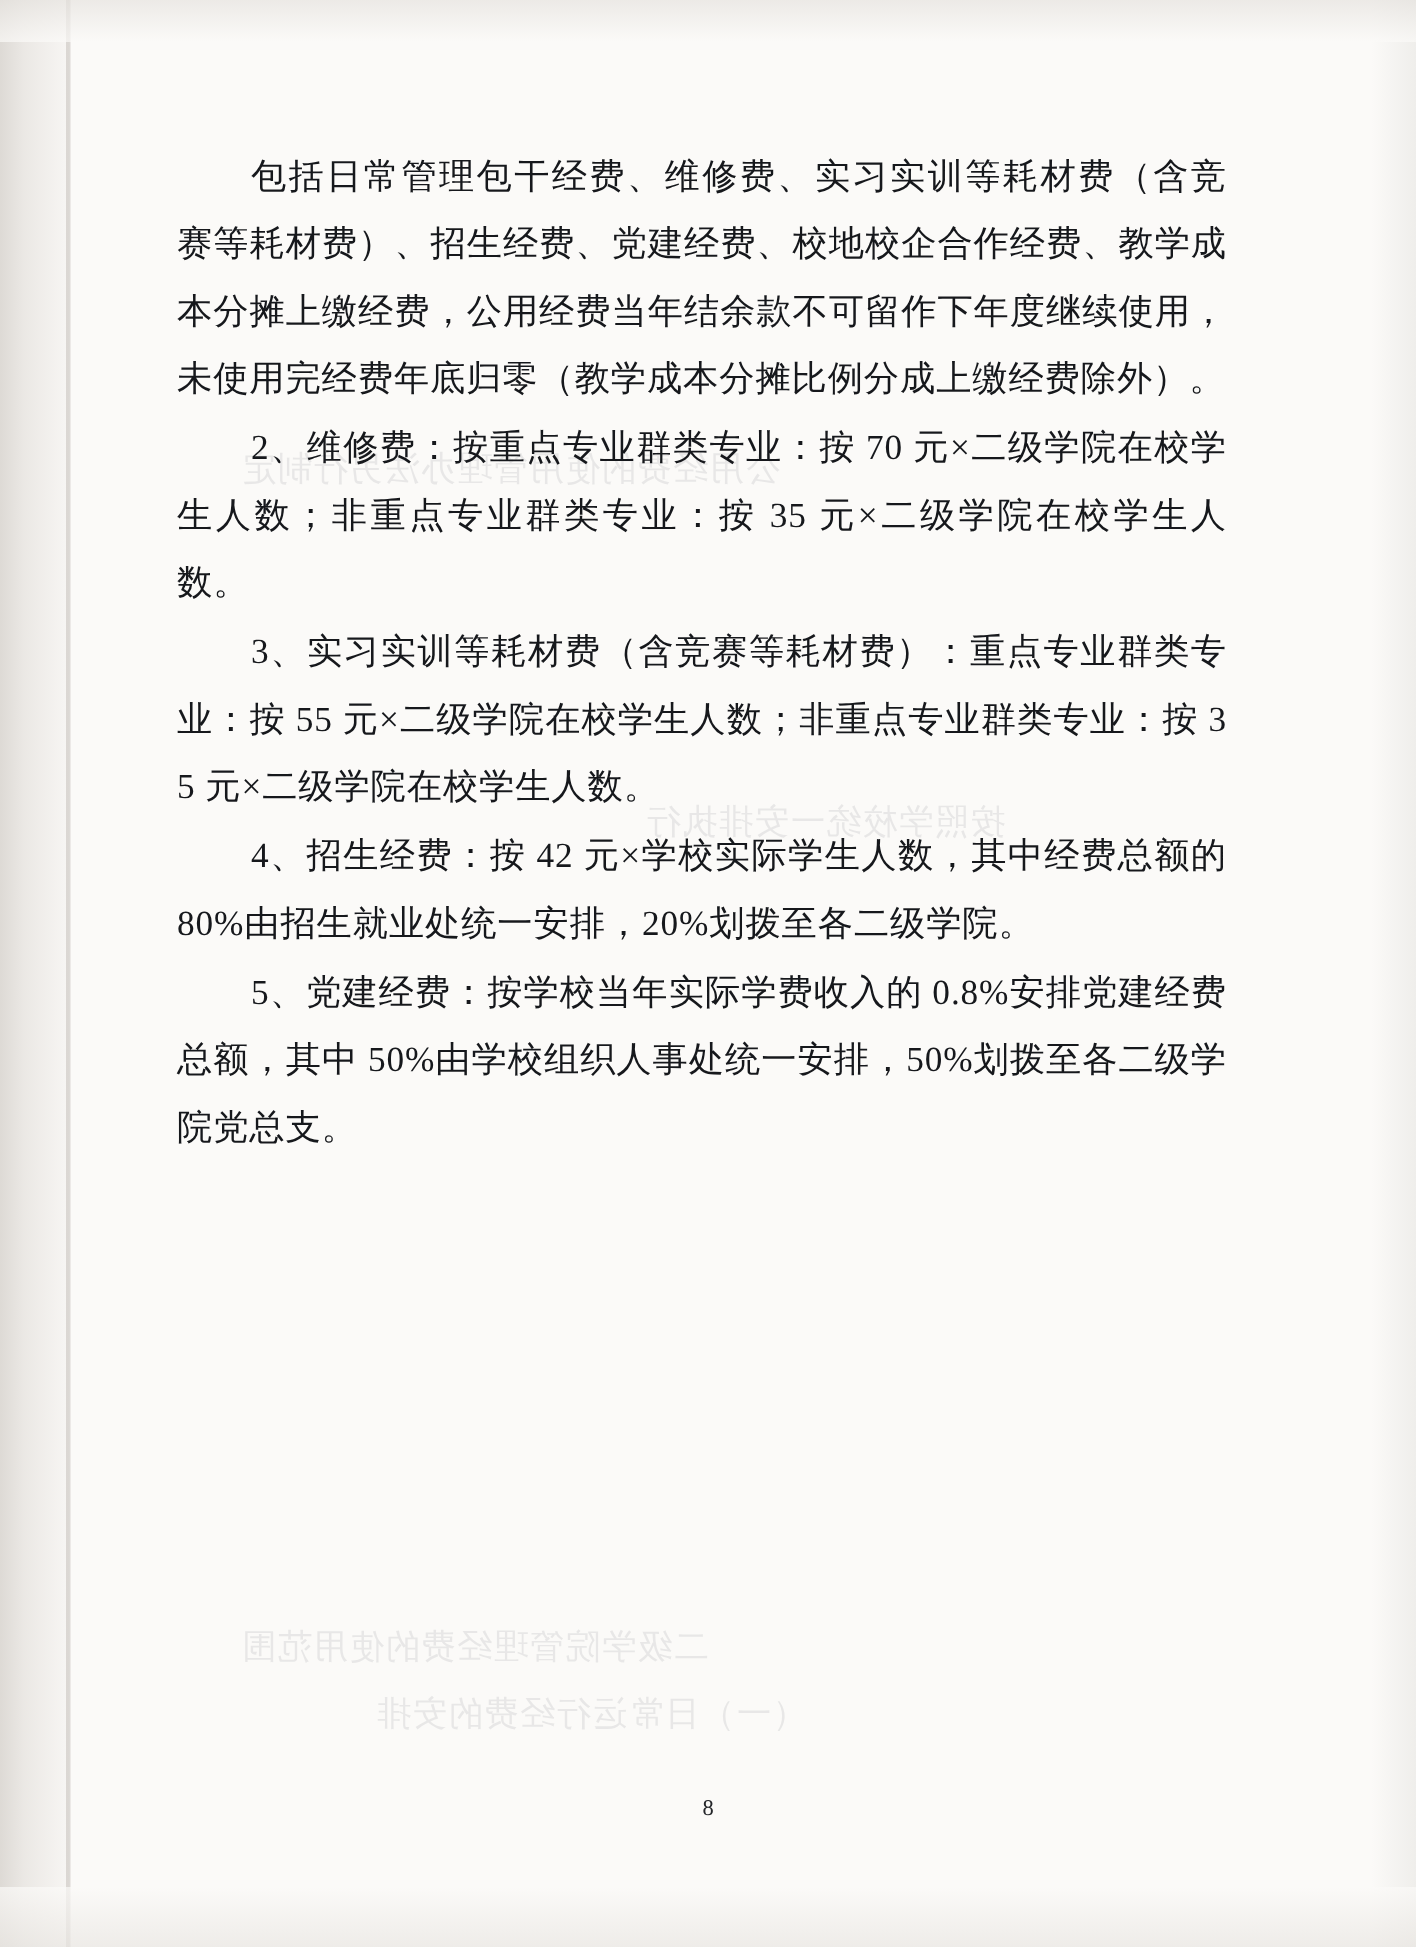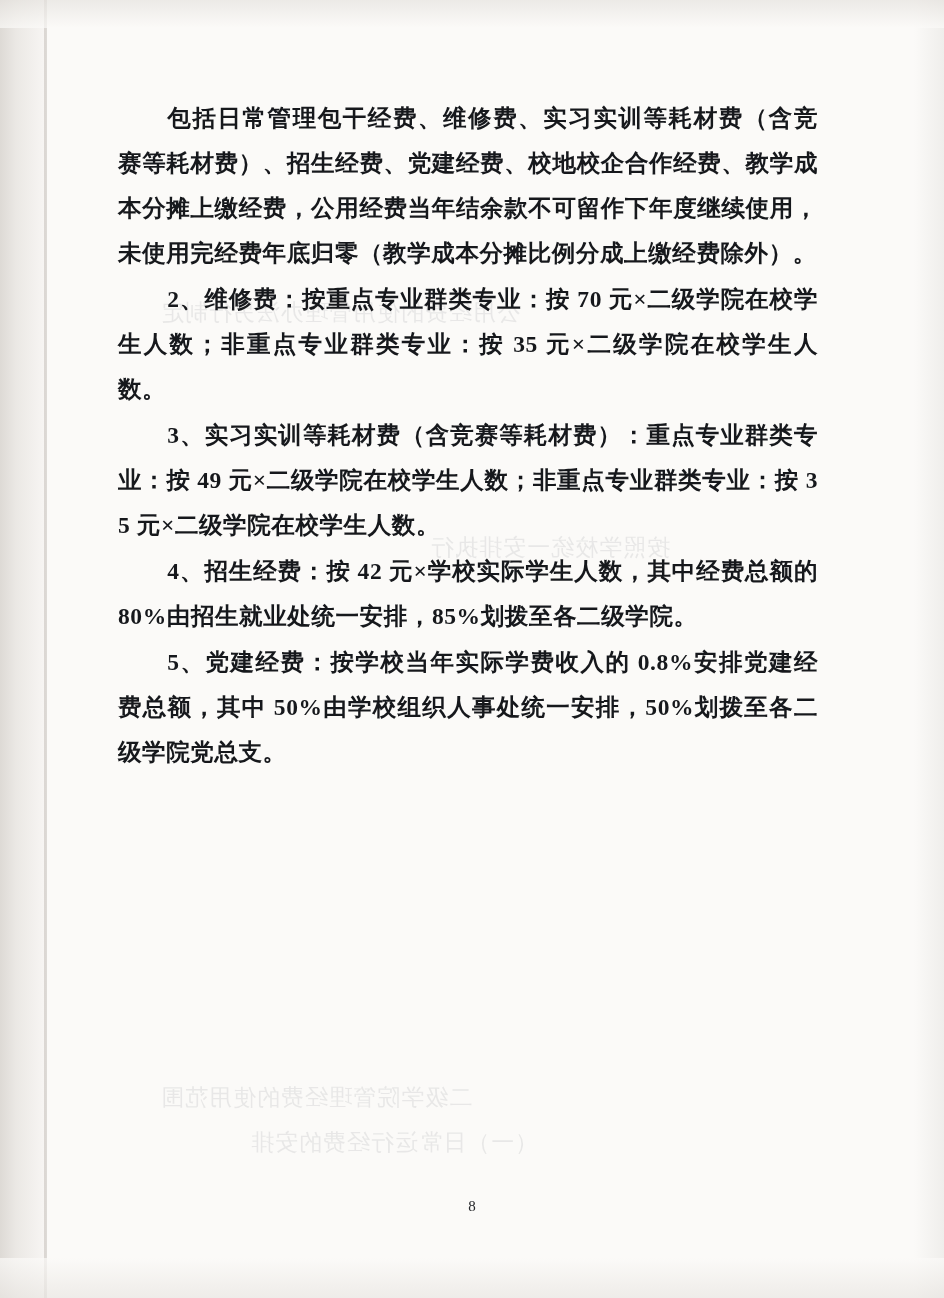--- a/index.html
+++ b/index.html
@@ -69,21 +69,20 @@
     color: #16181c;
     text-align: justify;
     text-justify: inter-ideograph;
     margin: 0 0 1px 0;
     letter-spacing: 0.6px;
     white-space: pre-wrap;
     word-break: break-all;
   }
   .indent {
     text-indent: 2.1em;
-    font-weight: bold;
   }
   .page-number {
     position: absolute;
     left: 0;
     right: 0;
     top: 1198px;
     text-align: center;
     font-size: 15px;
     color: #24262a;
     font-family: "Liberation Serif", serif;
@@ -112,19 +111,19 @@
   <div class="scan-shade-bottom"></div>
 
   <div class="ghost" style="left:160px; top:290px;">公用经费的使用管理办法另行制定</div>
   <div class="ghost" style="left:430px; top:525px;">按照学校统一安排执行</div>
   <div class="ghost" style="left:160px; top:1075px;">二级学院管理经费的使用范围</div>
   <div class="ghost" style="left:250px; top:1120px;">（一）日常运行经费的安排</div>
 
   <div class="content">
     <p class="para indent">包括日常管理包干经费、维修费、实习实训等耗材费（含竞赛等耗材费）、招生经费、党建经费、校地校企合作经费、教学成本分摊上缴经费，公用经费当年结余款不可留作下年度继续使用，未使用完经费年底归零（教学成本分摊比例分成上缴经费除外）。</p>
     <p class="para indent">2、维修费：按重点专业群类专业：按 70 元×二级学院在校学生人数；非重点专业群类专业：按 35 元×二级学院在校学生人数。</p>
-    <p class="para indent">3、实习实训等耗材费（含竞赛等耗材费）：重点专业群类专业：按 49 元×二级学院在校学生人数；非重点专业群类专业：按 35 元×二级学院在校学生人数。</p>
-    <p class="para indent">4、招生经费：按 42 元×学校实际学生人数，其中经费总额的 80%由招生就业处统一安排，85%划拨至各二级学院。</p>
+    <p class="para indent">3、实习实训等耗材费（含竞赛等耗材费）：重点专业群类专业：按 55 元×二级学院在校学生人数；非重点专业群类专业：按 35 元×二级学院在校学生人数。</p>
+    <p class="para indent">4、招生经费：按 42 元×学校实际学生人数，其中经费总额的 80%由招生就业处统一安排，20%划拨至各二级学院。</p>
     <p class="para indent">5、党建经费：按学校当年实际学费收入的 0.8%安排党建经费总额，其中 50%由学校组织人事处统一安排，50%划拨至各二级学院党总支。</p>
   </div>
 
   <div class="page-number">8</div>
 </div>
 
 </body></html>

